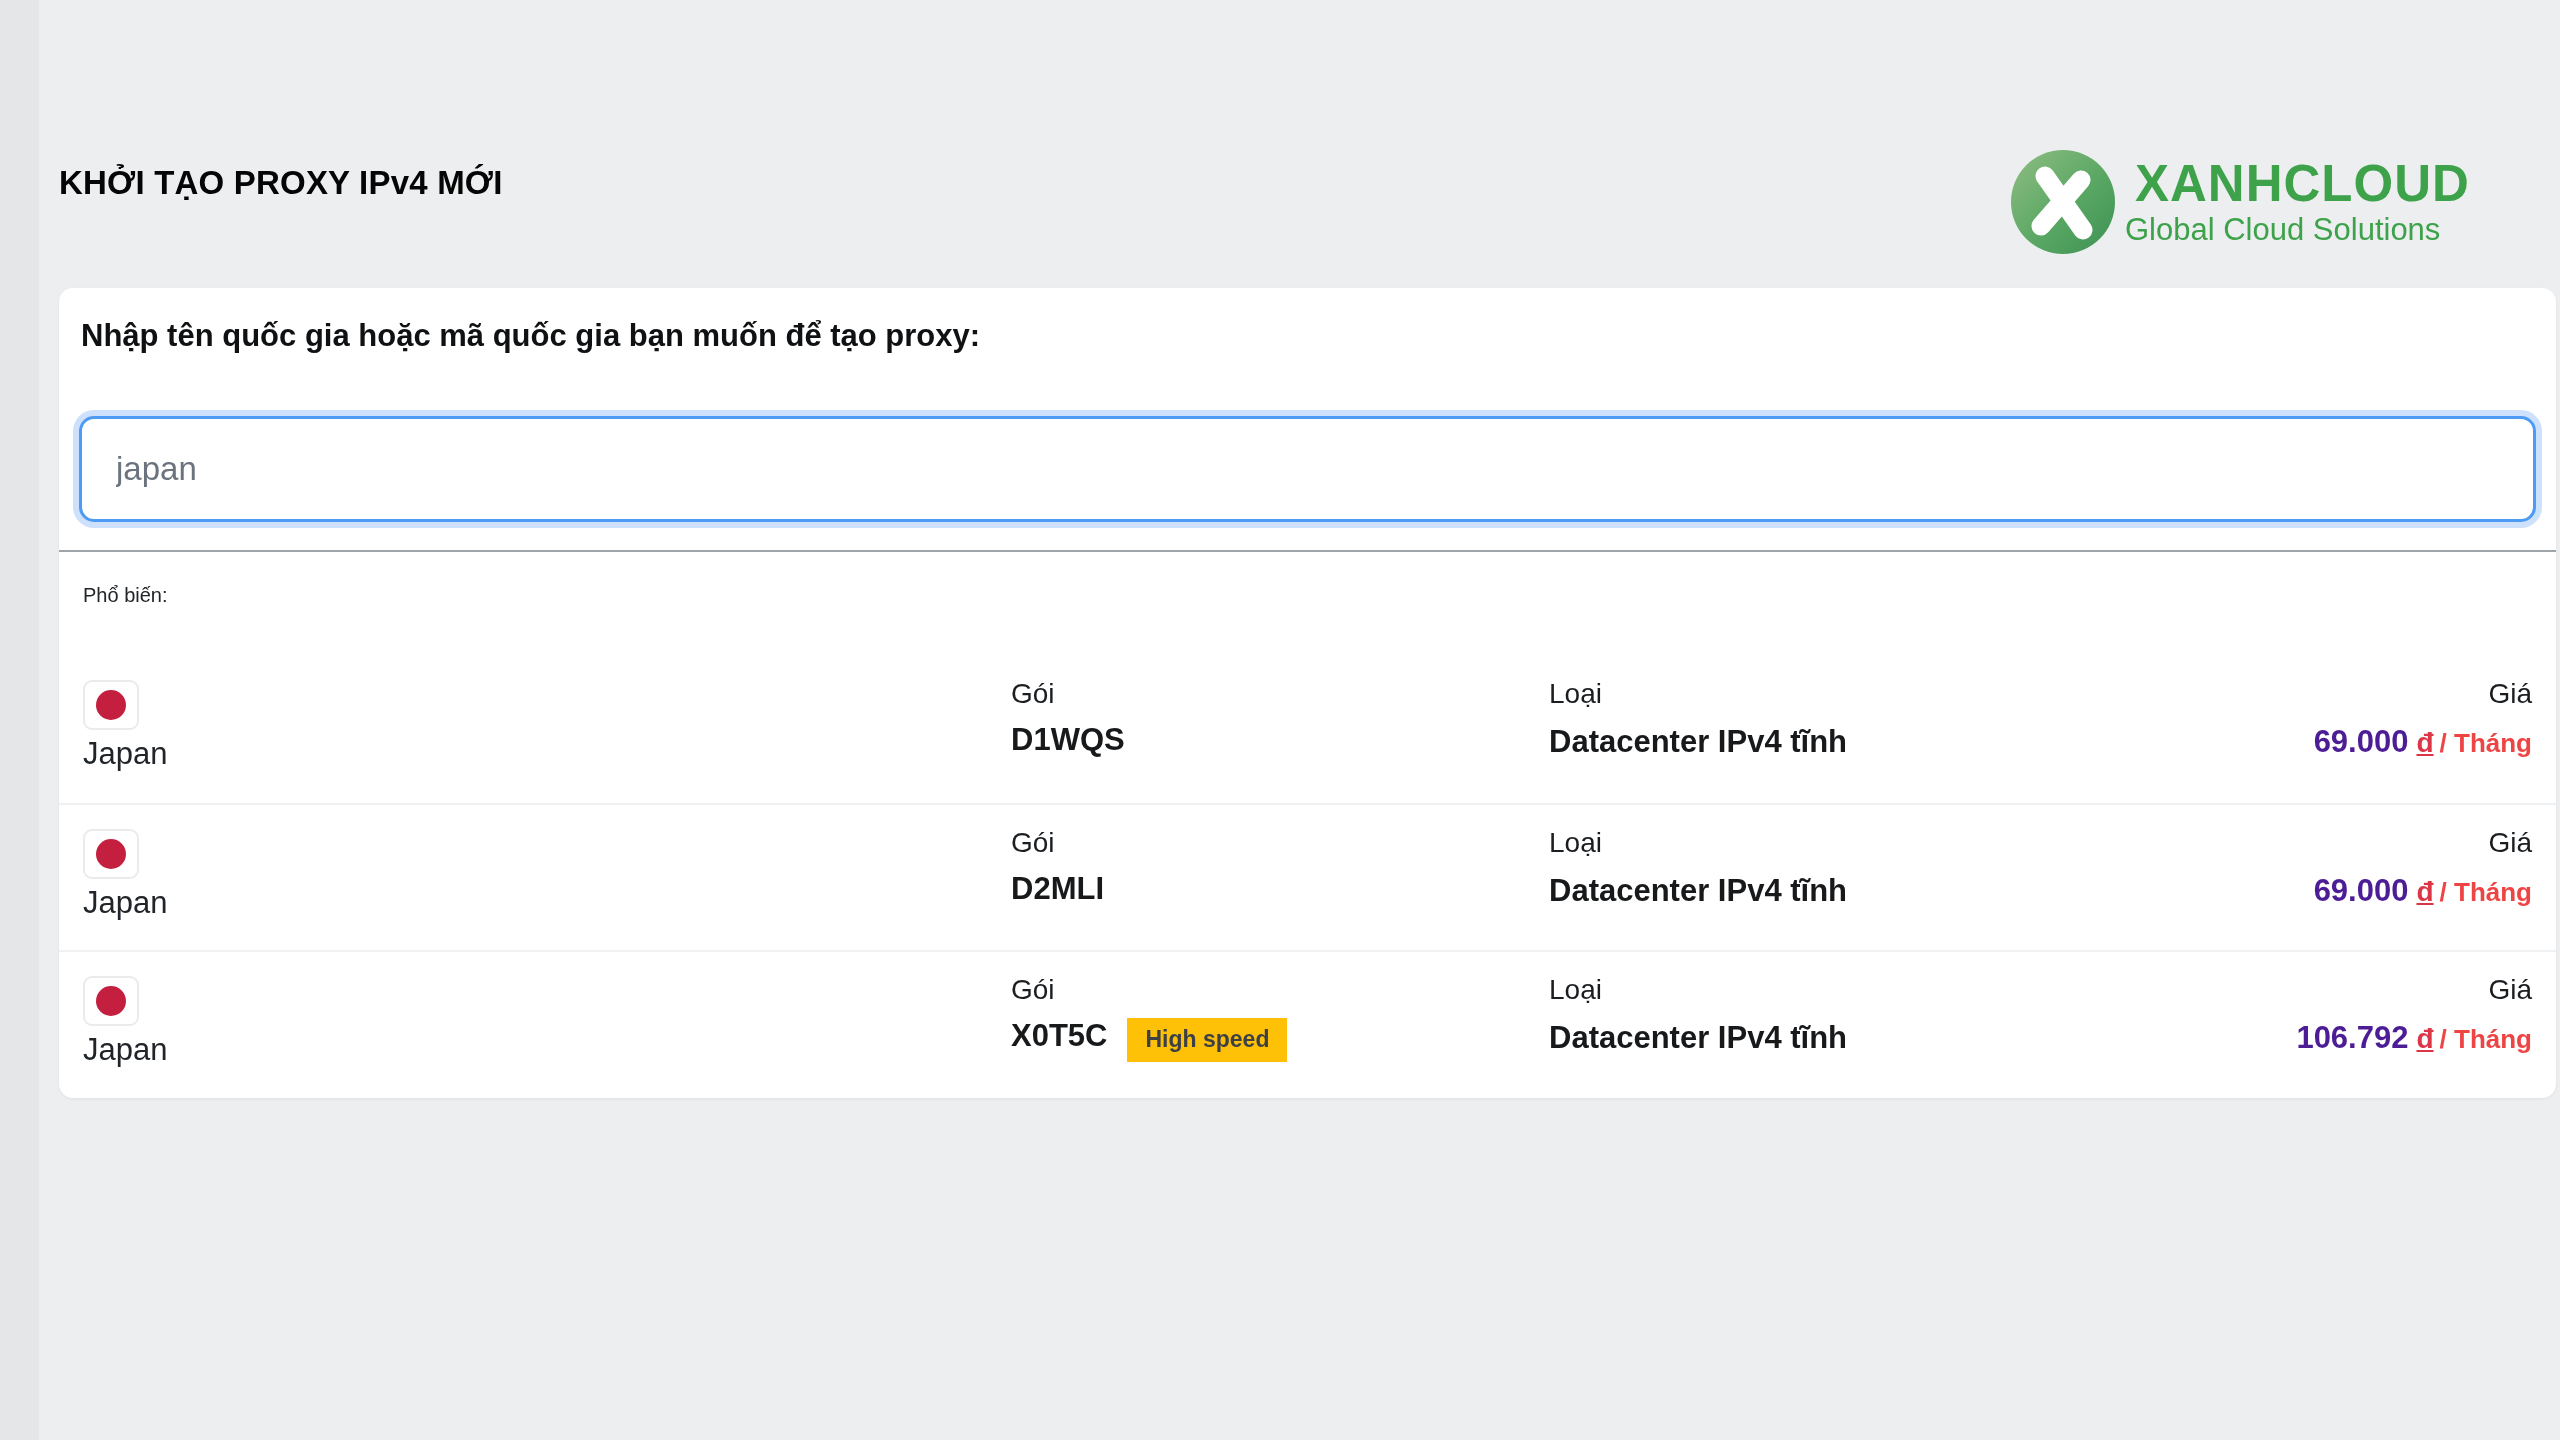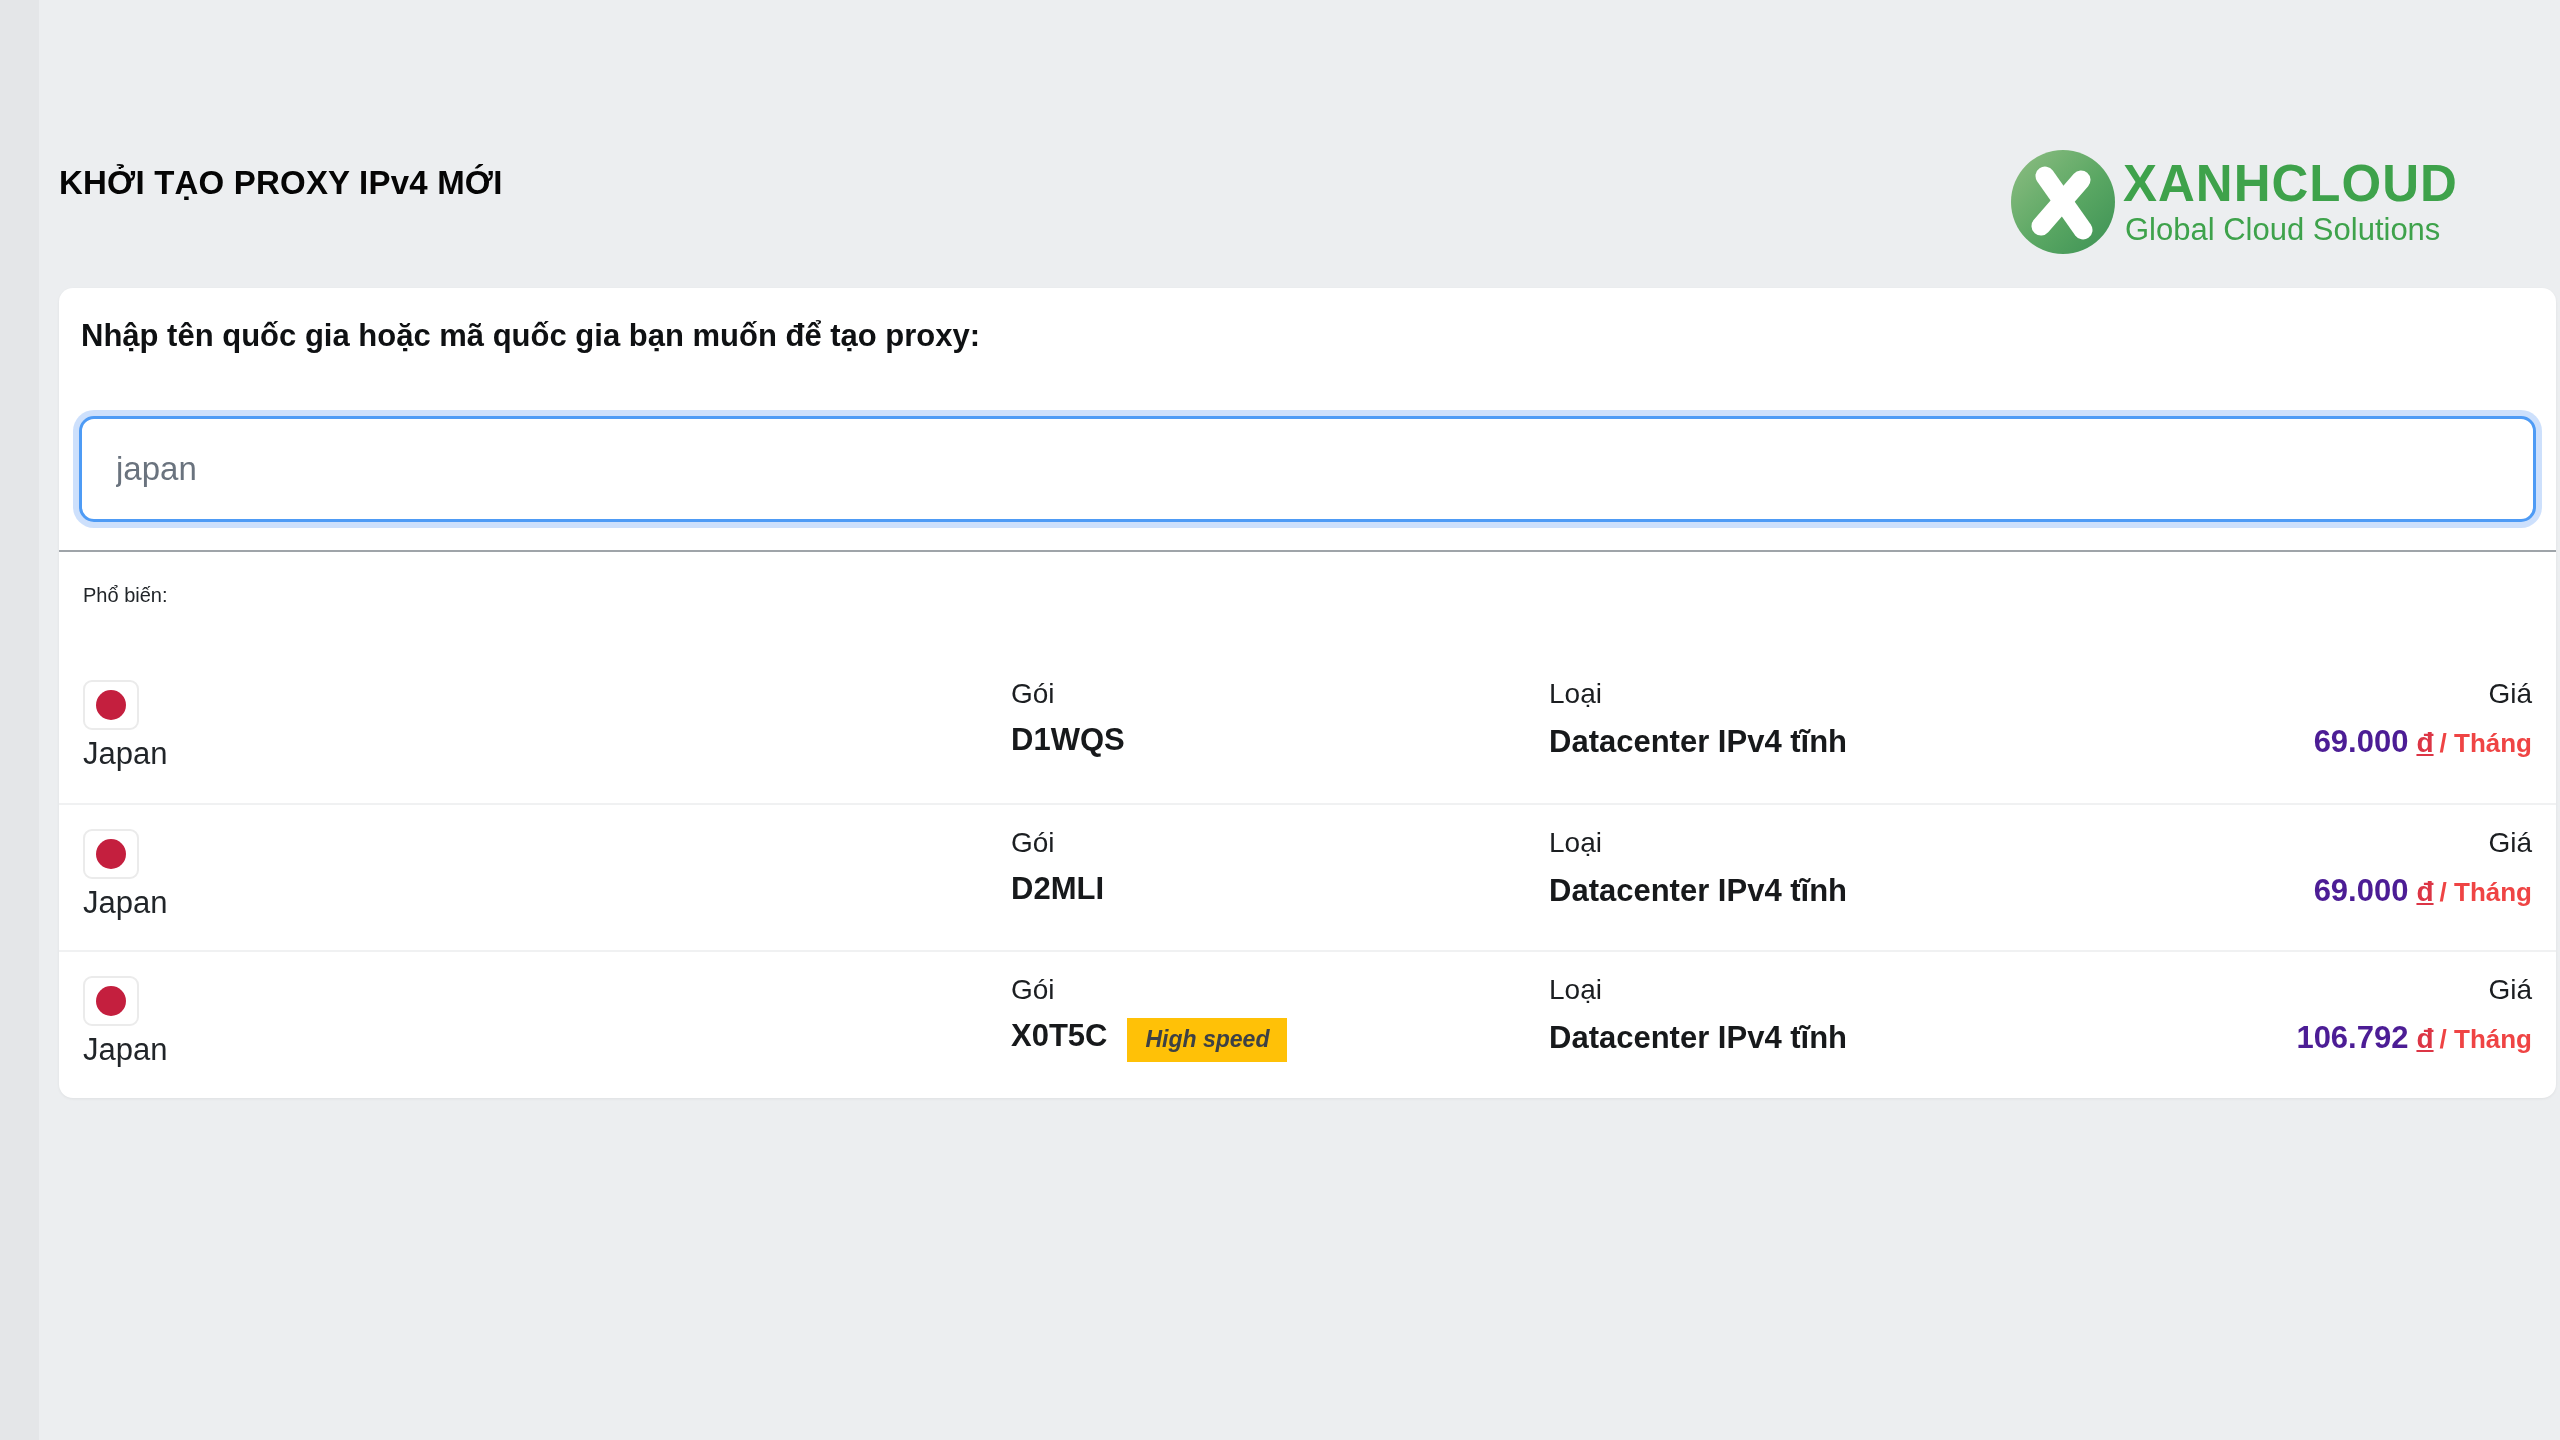--- a/index.html
+++ b/index.html
@@ -12,21 +12,21 @@
   }
 
   
   .page-title {
     position:absolute; left:20px; top:164px;
     font-size:33px; font-weight:700; color:#050505; letter-spacing:.2px;
   }
   .logo { position:absolute; left:1972px; top:148px; width:480px; height:110px; }
   .logo-circle { position:absolute; left:0; top:2px; width:104px; height:104px; }
   .logo-text-brand {
-    position:absolute; left:112px; top:6px;
+    position:absolute; left:124px; top:6px;
     font-size:51px; font-weight:800; letter-spacing:1px; color:#3ea24b;
   }
   .logo-text-tagline {
     position:absolute; left:114px; top:64px;
     font-size:31px; font-weight:400; color:#3ea24b;
   }
 
   
   .card {
     position:absolute; left:20px; top:288px; width:2497px; height:810px;
@@ -73,21 +73,21 @@
   .col-type { position:absolute; left:1490px; top:22px; }
   .col-price{ position:absolute; right:24px;  top:22px; text-align:right; }
 
   .col-label { display:block; font-size:28px; font-weight:400; color:#1b1e21; }
   .col-value { display:block; margin-top:14px; font-size:31px; font-weight:700; color:#17191b; }
 
   .pkg-line { display:flex; margin-top:12px; }
   .pkg-line .col-value { margin-top:0; }
   .badge-highspeed {
     display:inline-block; margin-left:20px; background:#ffc107; color:#3d4145;
-    font-size:23px; font-weight:700; padding:8px 18px; border-radius:0; line-height:1.2;font-style:italic;
+    font-size:23px; font-weight:700; padding:8px 18px; border-radius:0; line-height:1.2;
   }
 
   .price-line { display:block; margin-top:14px; white-space:nowrap; }
   .price-amount { font-size:31px; font-weight:700; color:#4c1d95; }
   .price-dong   { font-size:28px; font-weight:700; color:#dc3545; text-decoration:underline; margin-left:8px; }
   .price-per    { font-size:26px; font-weight:700; color:#ef4444; margin-left:6px; }
 </style>
 </head>
 <body>
 

